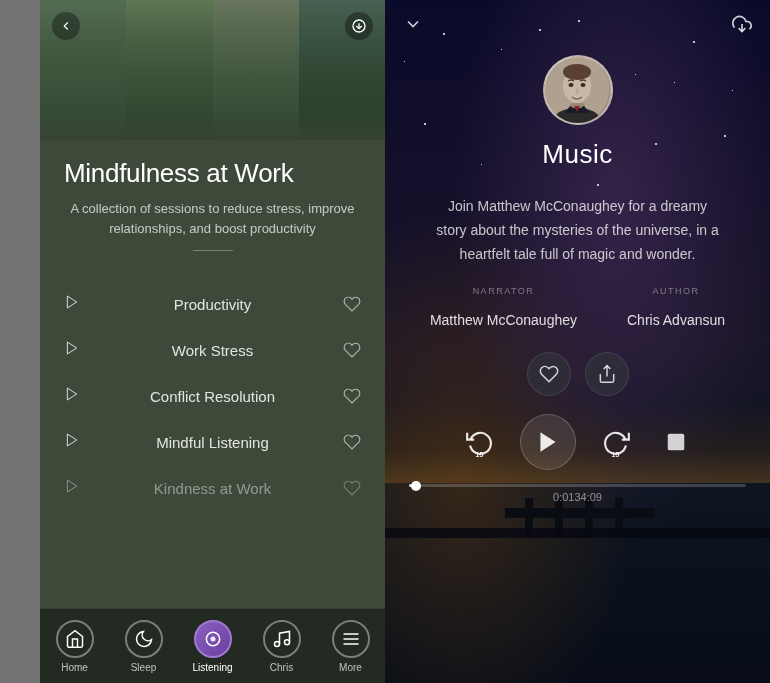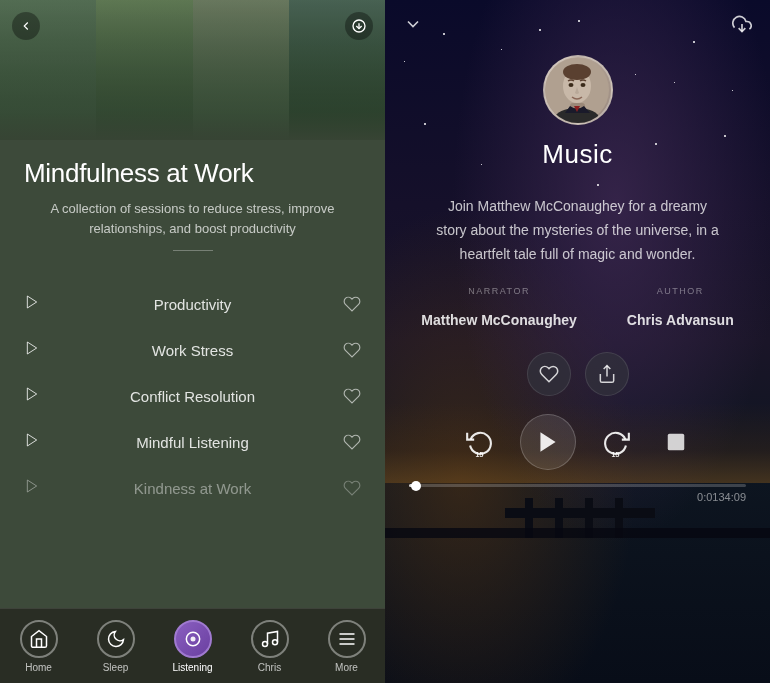--- a/index.html
+++ b/index.html
@@ -11,23 +11,24 @@
       overflow: hidden;
       background: #000;
     }
 
     
     .left-panel {
       width: 385px;
       height: 683px;
       display: flex;
       flex-direction: column;
-      background: #fca5a5;
+      background: #737373;
       position: relative;
       overflow: hidden;
+      padding-left: 40px;
     }
 
     .left-hero {
       width: 100%;
       height: 140px;
       position: relative;
       overflow: hidden;
       flex-shrink: 0;
     }
 
@@ -382,21 +383,21 @@
     .info-label {
       color: rgba(255,255,255,0.4);
       font-size: 9px;
       letter-spacing: 1.5px;
       text-transform: uppercase;
     }
 
     .info-value {
       color: rgba(255,255,255,0.85);
       font-size: 14px;
-      font-weight: 700;
+      font-weight: 400;
     }
 
     .action-buttons {
       display: flex;
       gap: 14px;
       margin-top: 24px;
     }
 
     .action-btn {
       width: 44px;
@@ -514,21 +515,21 @@
       border-radius: 50%;
       background: #fff;
       position: absolute;
       top: 50%;
       left: 2%;
       transform: translate(-50%, -50%);
     }
 
     .time-labels {
       display: flex;
-      justify-content: flex-end;
+      justify-content: center;
     }
 
     .time-label {
       color: rgba(255,255,255,0.5);
       font-size: 11px;
     }
   </style>
 </head>
 <body>
 

